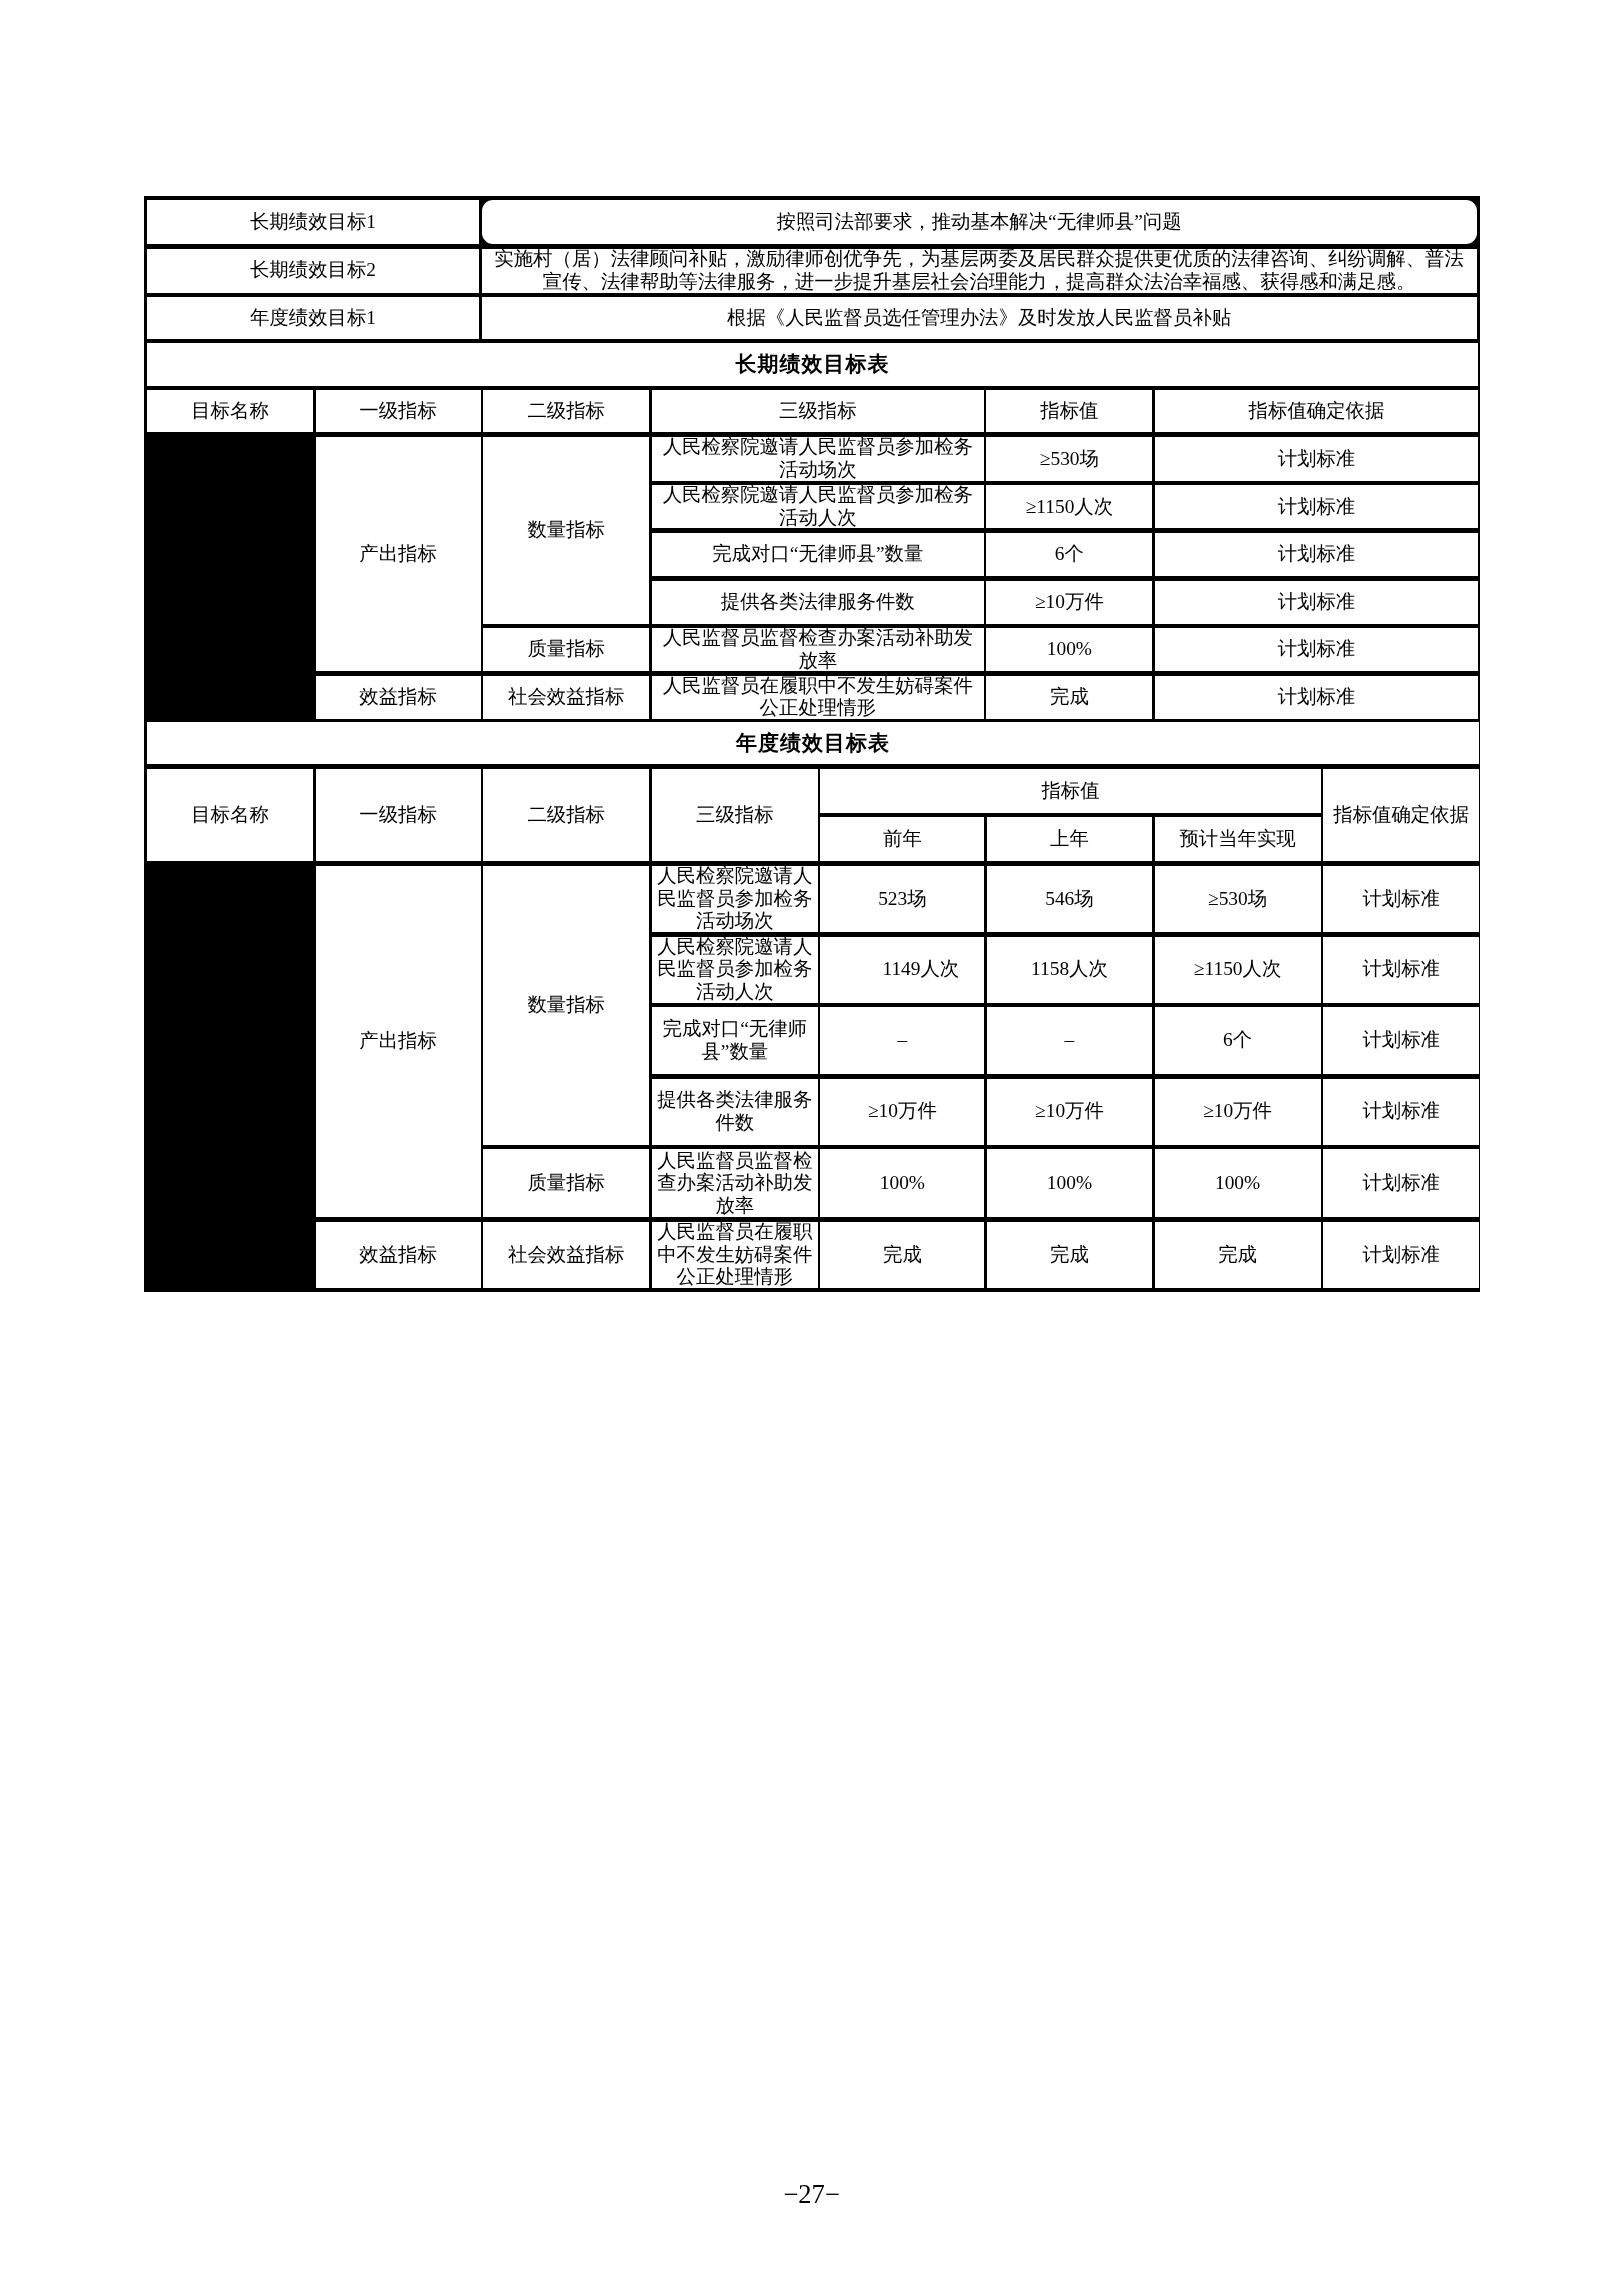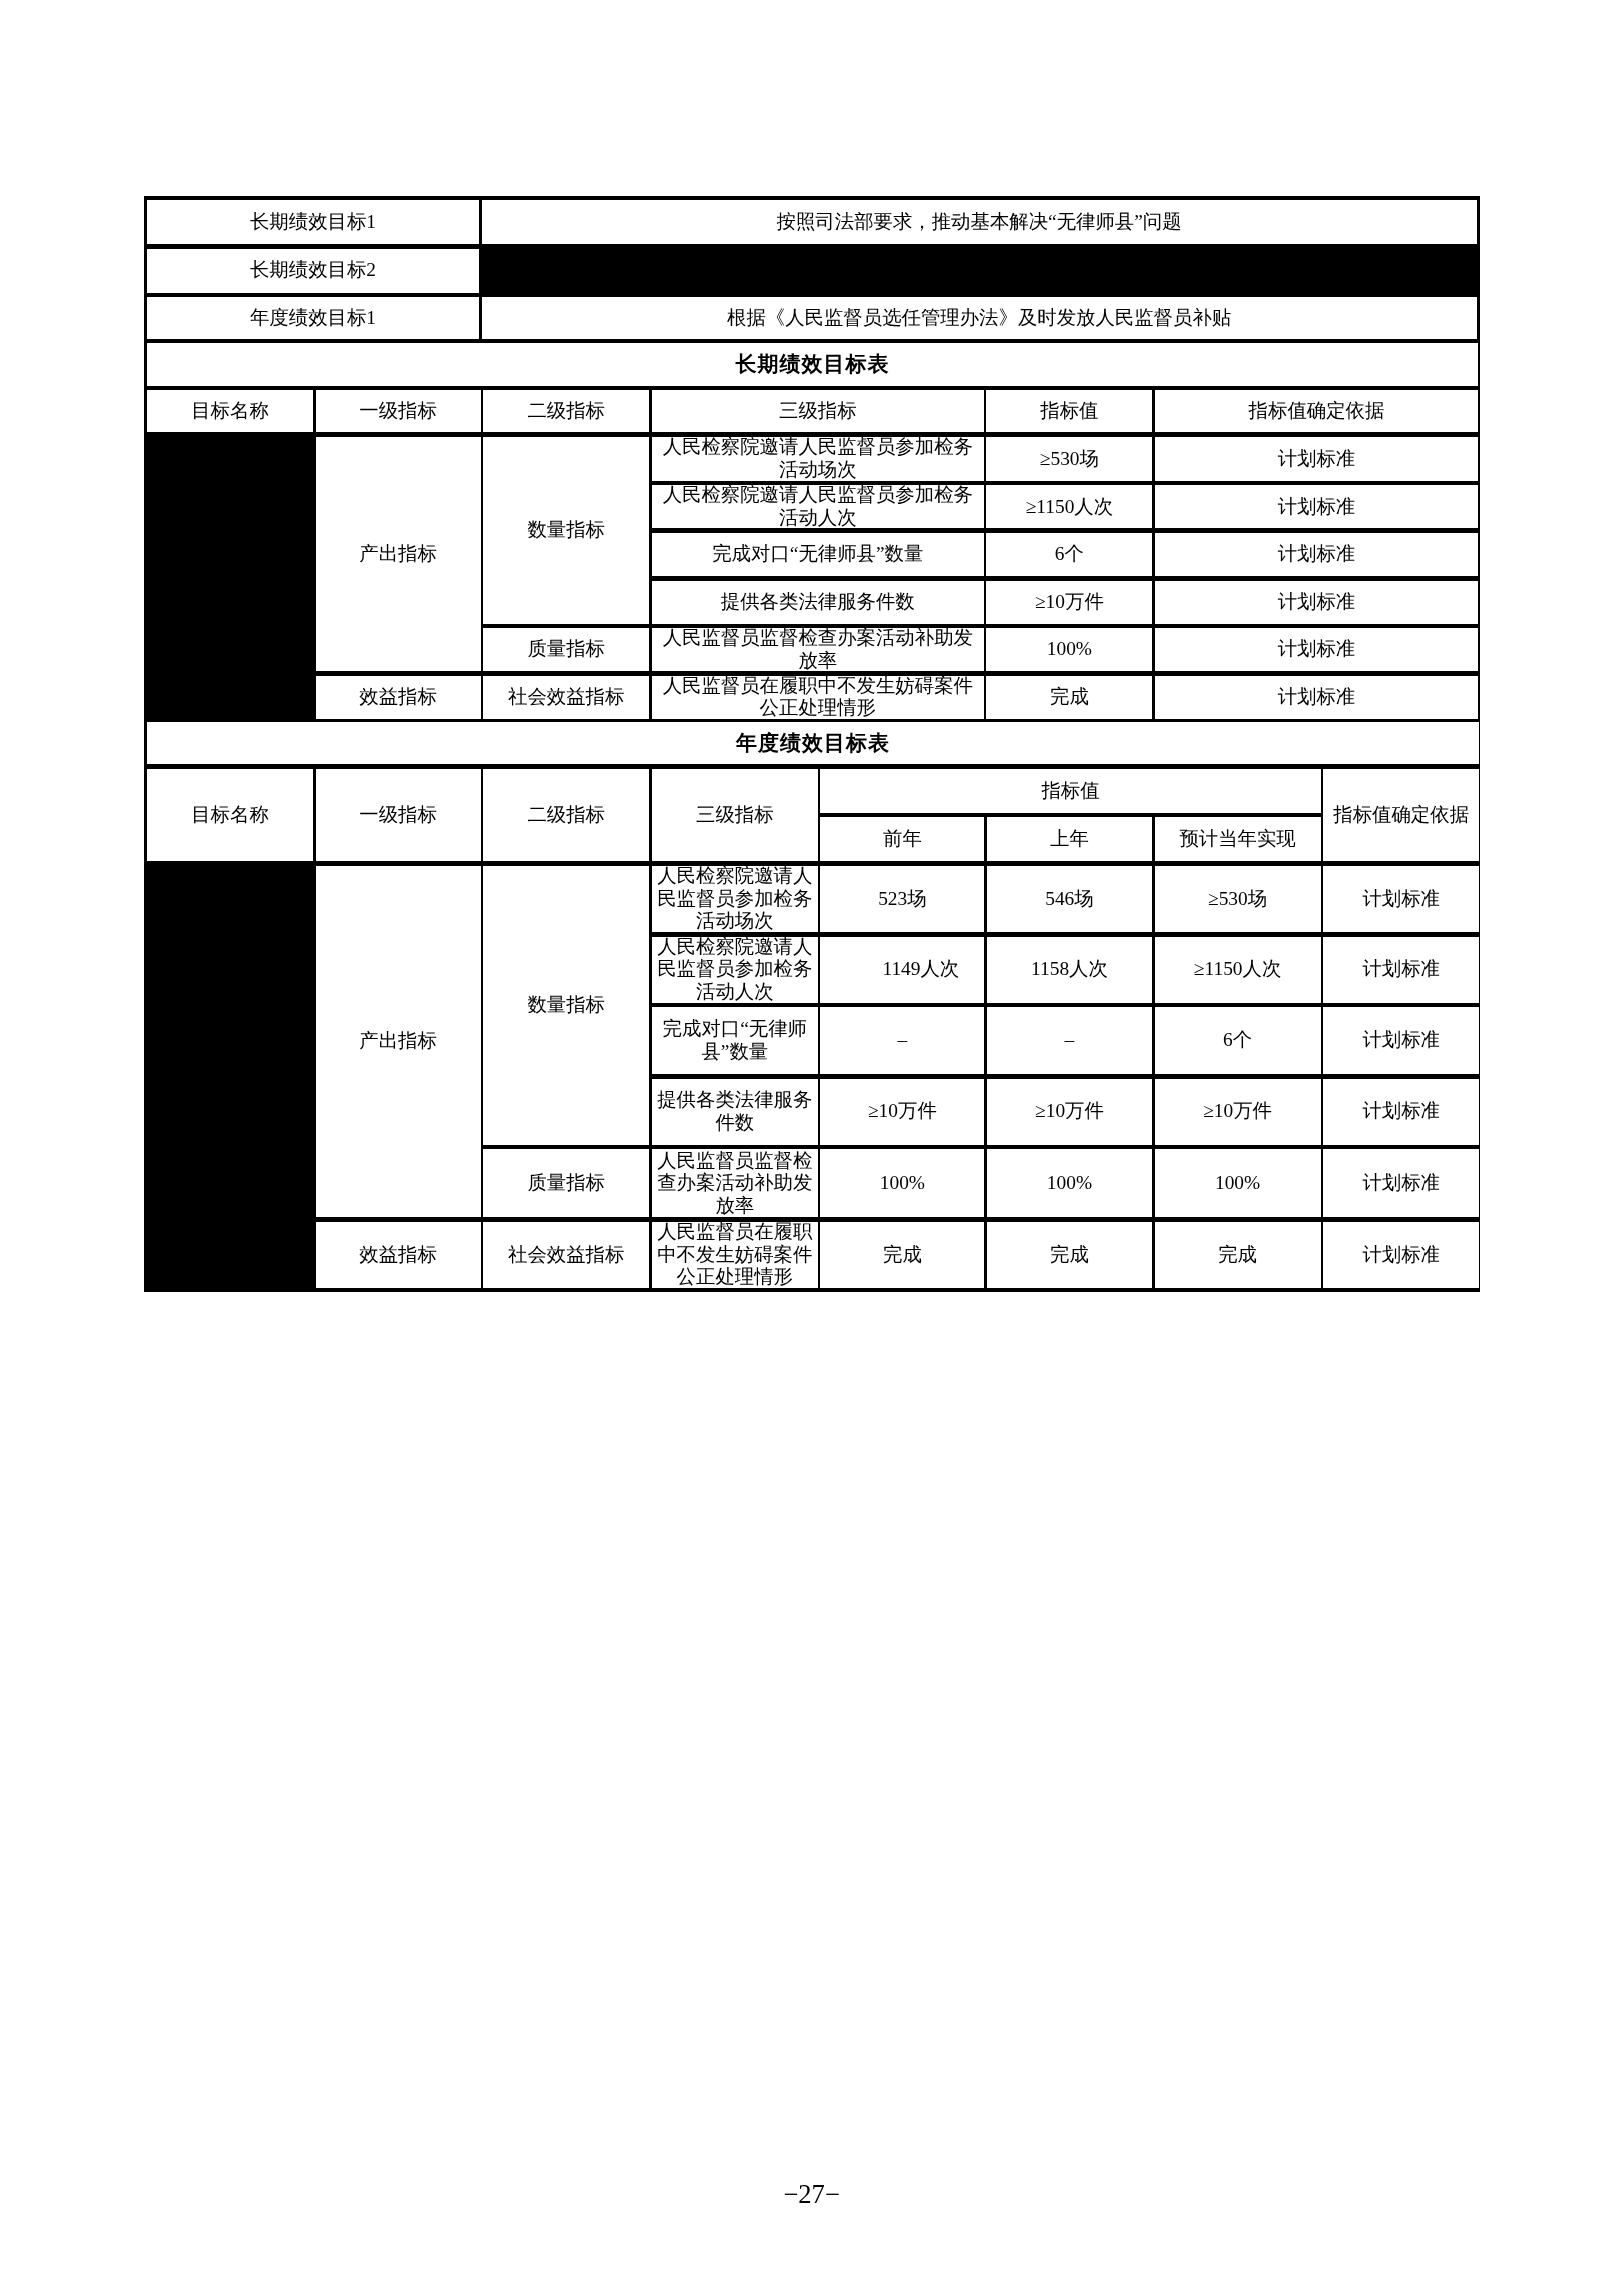--- a/index.html
+++ b/index.html
@@ -70,22 +70,23 @@
     font-family: "Liberation Serif", "DejaVu Serif", serif;
   }
 </style>
 </head>
 <body>
 
 <div id="doc">
 
   <div id="sec1" class="tbl">
     <div class="cell" style="grid-column:1;grid-row:1;">长期绩效目标1</div>
-    <div class="cell" style="grid-column:2;grid-row:1;">按照司法部要求，推动基本解决“无律师县”问题</div>
+    <div class="cell" style="grid-column:2;grid-row:1;border-radius:11px;">按照司法部要求，推动基本解决“无律师县”问题</div>
     <div class="cell" style="grid-column:1;grid-row:2;">长期绩效目标2</div>
+    <div class="cell" style="grid-column:2;grid-row:2;">实施村（居）法律顾问补贴，激励律师创优争先，为基层两委及居民群众提供更优质的法律咨询、纠纷调解、普法宣传、法律帮助等法律服务，进一步提升基层社会治理能力，提高群众法治幸福感、获得感和满足感。</div>
     <div class="cell" style="grid-column:1;grid-row:3;">年度绩效目标1</div>
     <div class="cell" style="grid-column:2;grid-row:3;">根据《人民监督员选任管理办法》及时发放人民监督员补贴</div>
   </div>
 
   <div id="sec2" class="tbl">
     <div class="cell band" style="grid-column:1/7;grid-row:1;">长期绩效目标表</div>
 
     <div class="cell" style="grid-column:1;grid-row:2;">目标名称</div>
     <div class="cell" style="grid-column:2;grid-row:2;">一级指标</div>
     <div class="cell" style="grid-column:3;grid-row:2;">二级指标</div>

